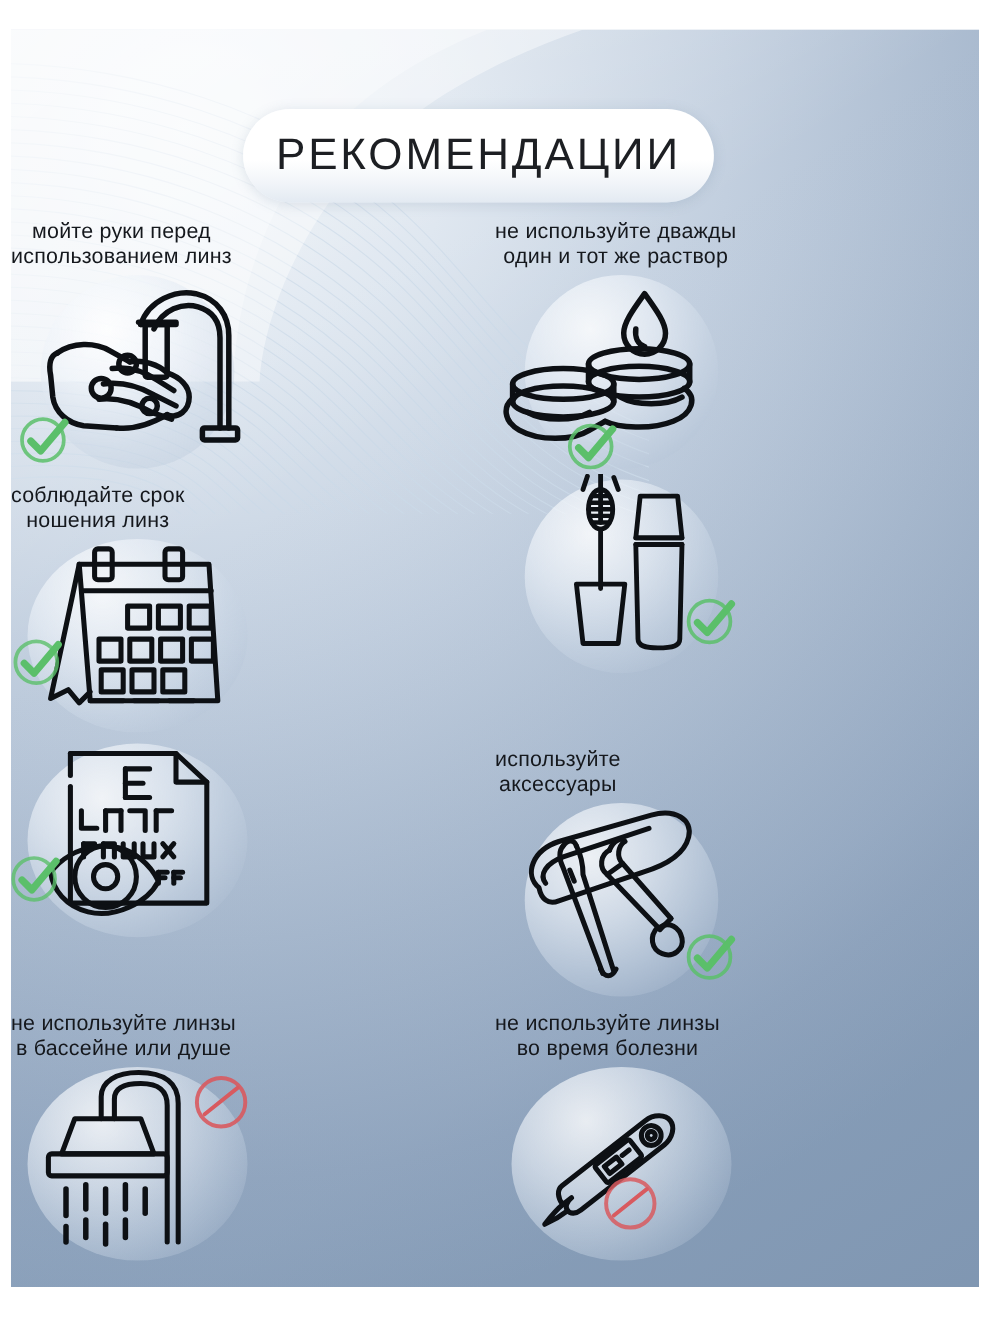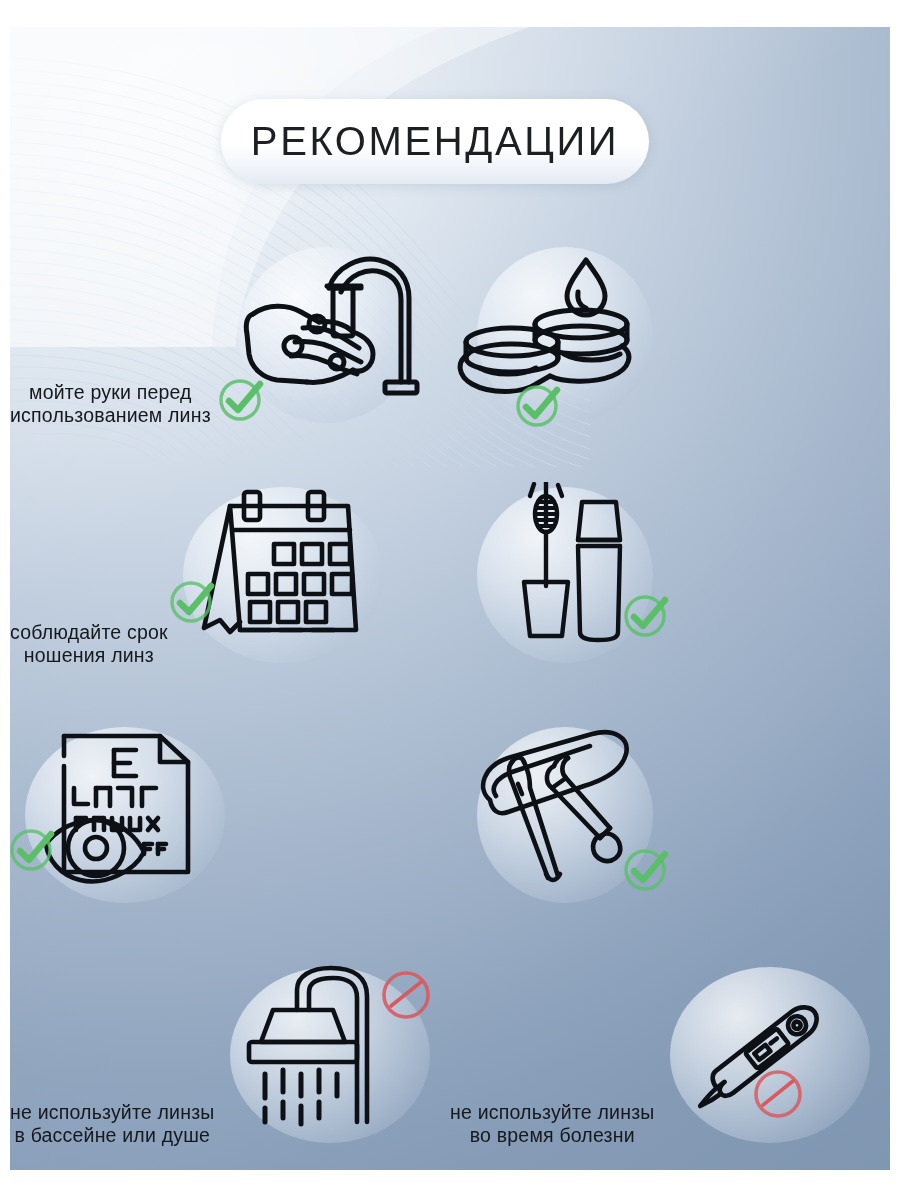--- a/index.html
+++ b/index.html
@@ -54,21 +54,21 @@
 
   
   #grid{
     position:absolute;
     left:0;top:160px;
     width:880px;
     display:grid;
     grid-template-columns:1fr 1fr;
     grid-template-rows:repeat(4, 240px);
   }
-  .cell{position:relative;display:flex;align-items:flex-end;}
+  .cell{position:relative;display:flex;flex-direction:column;align-items:flex-start;}
   .cap{
     text-align:center;
     color:#15181d;
     font-size:19.5px;
     line-height:23px;
     letter-spacing:.2px;
     white-space:pre-line;
     margin-top:12px;
     position:relative;z-index:3;
   }
@@ -184,20 +184,22 @@
           </g>
         </svg>
         <svg class="mark m-bl" viewBox="0 0 54 54">
           <circle cx="25" cy="29" r="19" fill="none" stroke="#5bbf6a" stroke-width="3.4" opacity=".85"></circle>
           <path d="M14 30 L23 39 L45 13" fill="none" stroke="#5bbf6a" stroke-width="6.5" stroke-linecap="round" stroke-linejoin="round"></path>
         </svg>
       </div>
     </div>
 
     <div class="cell">
+      <div class="cap">не используйте дважды
+один и тот же раствор</div>
       <div class="art">
         <div class="blob"></div>
         <svg class="icon" viewBox="0 0 230 185">
           <g fill="none" stroke="#0d1014" stroke-width="5" stroke-linecap="round" stroke-linejoin="round">
 
             <path d="M136 18 C 146 32, 155 44, 155 54 C 155 65, 146 73, 136 73 C 126 73, 117 65, 117 54 C 117 44, 126 32, 136 18 Z"></path>
             <path d="M128 50 C 127 58, 130 64, 136 66"></path>
 
             <ellipse cx="131" cy="82" rx="46" ry="14"></ellipse>
             <path d="M85 82 L85 98"></path>
@@ -347,20 +349,22 @@
           </g>
         </svg>
         <svg class="mark m-bl3" viewBox="0 0 54 54">
           <circle cx="25" cy="29" r="19" fill="none" stroke="#5bbf6a" stroke-width="3.4" opacity=".8"></circle>
           <path d="M14 30 L23 39 L45 13" fill="none" stroke="#5bbf6a" stroke-width="6.5" stroke-linecap="round" stroke-linejoin="round"></path>
         </svg>
       </div>
     </div>
 
     <div class="cell">
+      <div class="cap">используйте
+аксессуары</div>
       <div class="art">
         <div class="blob"></div>
         <svg class="icon" viewBox="0 0 230 185">
           <g fill="none" stroke="#0d1014" stroke-width="4.6" stroke-linecap="round" stroke-linejoin="round">
 
             <path d="M40 78 C 26 66, 34 44, 58 36 L142 12 C 164 6, 180 16, 176 32 C 172 48, 154 58, 134 64 L58 90 C 48 94, 42 88, 40 78 Z"></path>
             <path d="M46 74 C 40 66, 46 56, 62 50 L140 24"></path>
 
             <path d="M62 40 C 58 44, 58 52, 62 60 L98 156"></path>
             <path d="M74 40 C 78 48, 80 58, 80 66 L108 154"></path>

